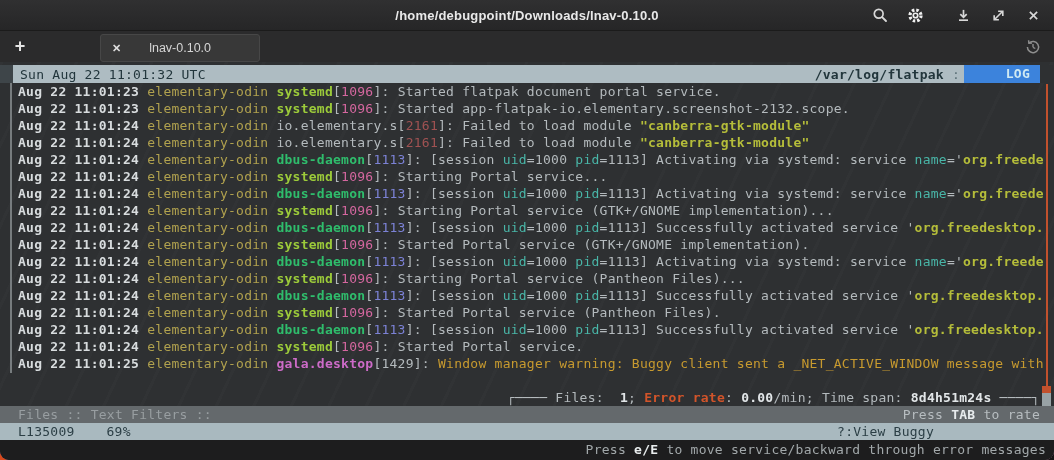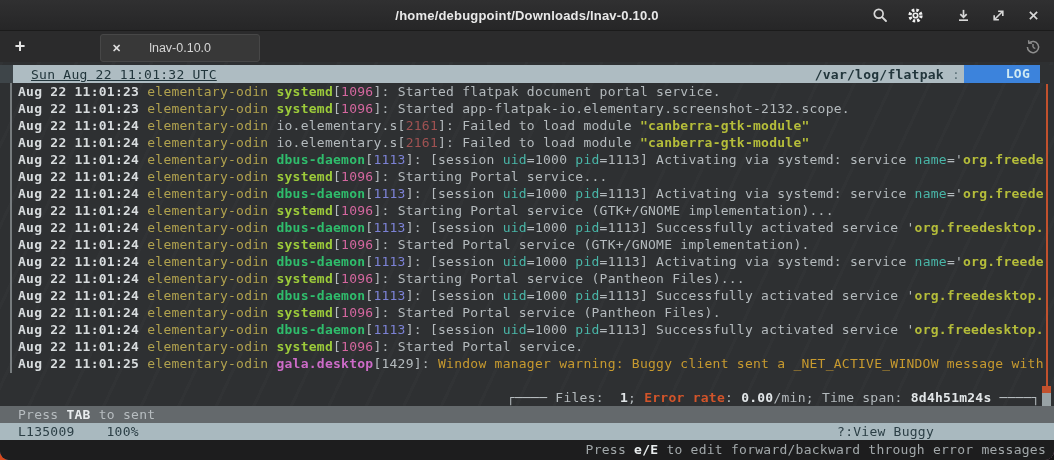--- a/index.html
+++ b/index.html
@@ -52,21 +52,21 @@
       repeating-linear-gradient(115deg, rgba(255,255,255,0.016) 0 3px, rgba(0,0,0,0) 3px 34px),
       #2e3032;
     font-family:"DejaVu Sans Mono","Liberation Mono",monospace;
     font-size:13px;line-height:17px;letter-spacing:.25px;color:#b4babd;
   }
   .lnav-topbar{
     height:18px;margin-top:3px;background:#aebcc2;color:#22363c;
     display:flex;align-items:center;white-space:pre;
   }
   .tb-notch{width:13px;align-self:stretch;background:#3e4549;}
-  .lnav-clock{padding-left:18px;text-decoration:underline;}
+  .lnav-clock{padding-left:7px;}
   .lnav-spacer{flex:1;}
   .lnav-path{font-weight:bold;}
   .lnav-colon{color:#5d7279;padding:0 4px 0 8px;}
   .fmt-badge{
     width:174px;align-self:stretch;background:#2aa49c;color:#11413d;
     font-weight:bold;text-align:right;padding-right:10px;box-sizing:border-box;line-height:18px;
   }
   .view-badge{
     width:76px;align-self:stretch;background:#3c83dc;color:#cfe9f2;
     font-weight:bold;text-align:right;padding-right:10px;box-sizing:border-box;line-height:18px;
@@ -193,27 +193,28 @@
         <div class="log-line"><span style="color: rgb(216, 220, 222); font-weight: bold;">Aug 22 11:01:24 </span><span style="color: rgb(176, 161, 78);">elementary-odin </span><span style="color: rgb(156, 203, 58); font-weight: bold;">systemd</span><span style="color: rgb(180, 186, 189);">[</span><span style="color: rgb(212, 103, 159);">1096</span><span style="color: rgb(180, 186, 189);">]: Started Portal service (Pantheon Files).</span></div>
         <div class="log-line"><span style="color: rgb(216, 220, 222); font-weight: bold;">Aug 22 11:01:24 </span><span style="color: rgb(176, 161, 78);">elementary-odin </span><span style="color: rgb(47, 189, 108); font-weight: bold;">dbus-daemon</span><span style="color: rgb(180, 186, 189);">[</span><span style="color: rgb(124, 130, 214);">1113</span><span style="color: rgb(180, 186, 189);">]: [session </span><span style="color: rgb(73, 182, 168);">uid</span><span style="color: rgb(180, 186, 189);">=1000 </span><span style="color: rgb(73, 182, 168);">pid</span><span style="color: rgb(180, 186, 189);">=1113] Successfully activated service '</span><span style="color: rgb(181, 189, 58); font-weight: bold;">org.freedesktop.</span></div>
         <div class="log-line"><span style="color: rgb(216, 220, 222); font-weight: bold;">Aug 22 11:01:24 </span><span style="color: rgb(176, 161, 78);">elementary-odin </span><span style="color: rgb(156, 203, 58); font-weight: bold;">systemd</span><span style="color: rgb(180, 186, 189);">[</span><span style="color: rgb(212, 103, 159);">1096</span><span style="color: rgb(180, 186, 189);">]: Started Portal service.</span></div>
         <div class="log-line"><span style="color: rgb(216, 220, 222); font-weight: bold;">Aug 22 11:01:25 </span><span style="color: rgb(176, 161, 78);">elementary-odin </span><span style="color: rgb(205, 107, 200); font-weight: bold;">gala.desktop</span><span style="color: rgb(180, 186, 189);">[1429]: </span><span style="color: rgb(199, 154, 47);">Window manager warning: Buggy client sent a _NET_ACTIVE_WINDOW message with</span></div>
       </div>
     <div class="left-rule"></div>
 
     <div class="overlay-line"><span style="color: rgb(180, 186, 189);">┌──── Files:  </span><span style="color: rgb(226, 230, 232); font-weight: bold;">1</span><span style="color: rgb(180, 186, 189);">; </span><span style="color: rgb(210, 84, 42); font-weight: bold;">Error rate</span><span style="color: rgb(180, 186, 189);">: </span><span style="color: rgb(226, 230, 232); font-weight: bold;">0.00</span><span style="color: rgb(180, 186, 189);">/min; Time span: </span><span style="color: rgb(226, 230, 232); font-weight: bold;">8d4h51m24s</span><span style="color: rgb(180, 186, 189);"> ────┐</span></div>
 
     <div class="statusbar1">
-      <span class="right"><span>Press </span><span class="key">TAB</span><span> to sent</span></span>
+      <span>Files :: Text Filters ::</span>
+      <span class="right"><span>Press </span><span class="key">TAB</span><span> to rate</span></span>
     </div>
 
     <div class="statusbar2">
       <span>L135009</span>
-      <span class="sb2-percent">100%</span>
+      <span class="sb2-percent">69%</span>
       <span class="sb2-help">?:View Buggy</span>
     </div>
 
-    <div class="bottombar"><span>Press </span><span class="key">e/E</span><span> to edit forward/backward through error messages</span></div>
+    <div class="bottombar"><span>Press </span><span class="key">e/E</span><span> to move service/backward through error messages</span></div>
 
     <div class="sb-track"></div>
     <div class="sb-thumb"></div>
   </div>
 </div>
 
 </body></html>

